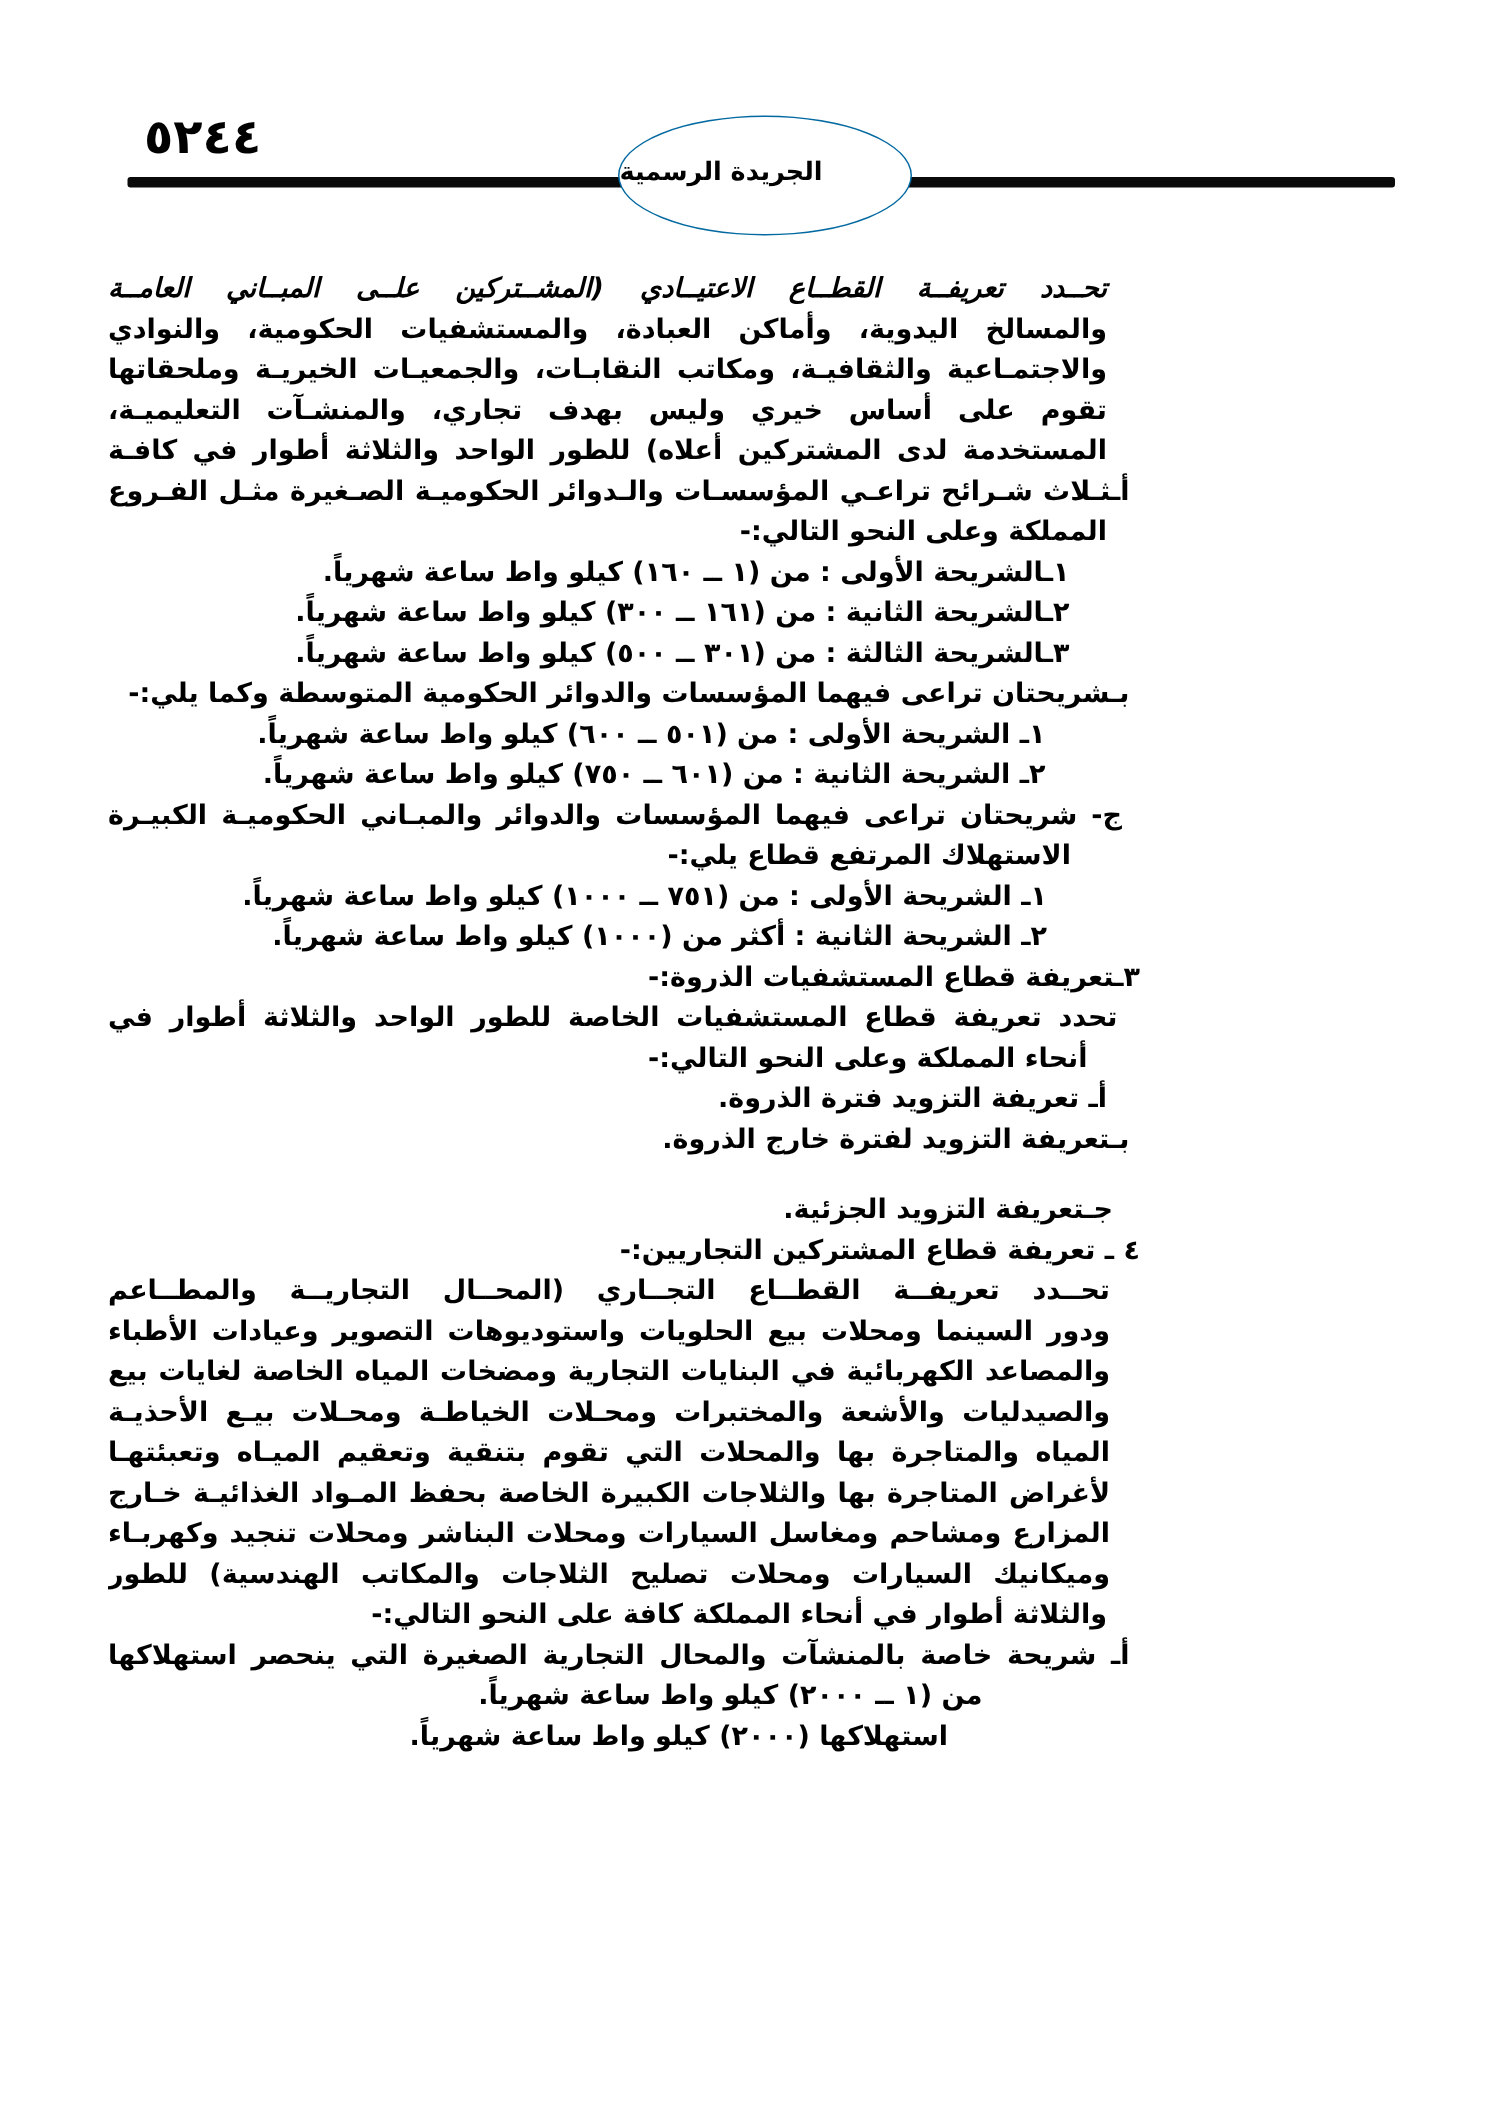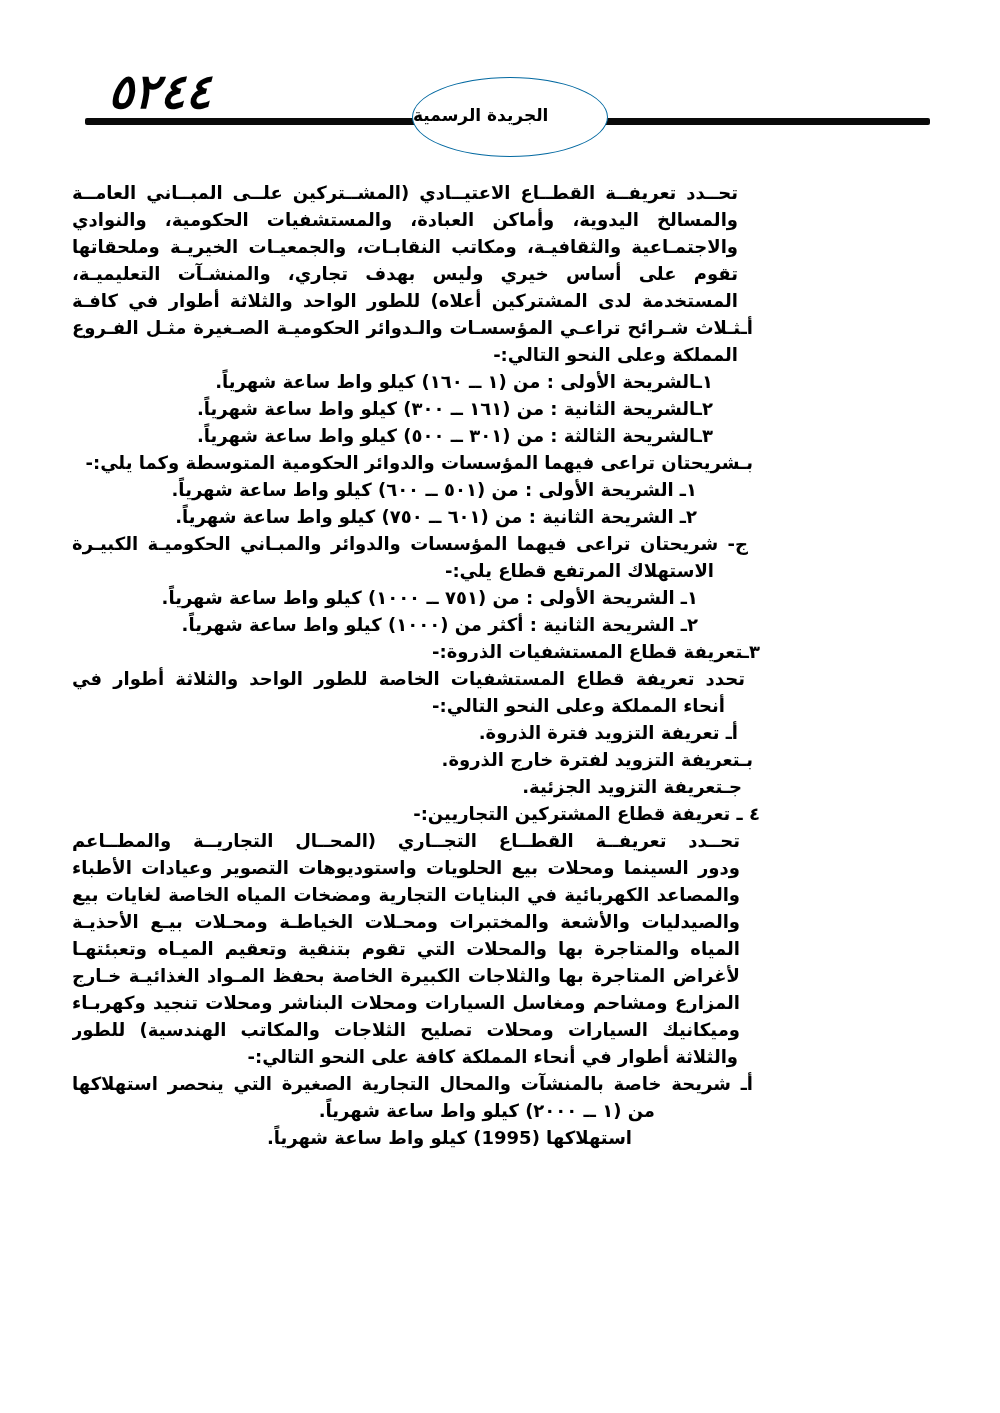--- a/index.html
+++ b/index.html
@@ -8,26 +8,25 @@
     width:1000px;height:1413px;
     background:#ffffff;
     margin:0 auto;
     overflow:hidden;
     font-family:"DejaVu Sans", sans-serif;
     color:#000;
   }
   
   #page-number{
     position:absolute;
-    left:108px;top:66px;
-    font-size:48px;line-height:50px;
+    left:96px;top:66px;
+    font-size:32px;line-height:50px;
     font-weight:bold;
     letter-spacing:2px;
     direction:rtl;
-    font-style:italic;
   }
   #header-rule{
     position:absolute;
     left:85px;top:118px;
     width:845px;height:7px;
     background:#0a0a0a;
     border-radius:2px;
   }
   #gazette-seal{
     position:absolute;
@@ -75,21 +74,21 @@
 
   <div id="page-number">٥٢٤٤</div>
 
   <div id="header-rule"></div>
 
   <div id="gazette-seal">
     <div id="gazette-title">الجريدة الرسمية</div>
   </div>
 
   <div id="text-block">
-      <div class="ln j" style="padding-right: 22px;">تحــدد تعريفــة القطــاع الاعتيــادي (المشــتركين علــى المبــاني العامــة</div>
+      <div class="ln j" style="padding-right: 22px; font-style: italic;">تحــدد تعريفــة القطــاع الاعتيــادي (المشــتركين علــى المبــاني العامــة</div>
       <div class="ln j" style="padding-right: 22px;">والمسالخ اليدوية، وأماكن العبادة، والمستشفيات الحكومية، والنوادي الرياضية</div>
       <div class="ln j" style="padding-right: 22px;">والاجتمـاعية والثقافيـة، ومكاتب النقابـات، والجمعيـات الخيريـة وملحقاتها التـي</div>
       <div class="ln j" style="padding-right: 22px;">تقوم على أساس خيري وليس بهدف تجاري، والمنشـآت التعليميـة، والمصـاعد</div>
       <div class="ln j" style="padding-right: 22px;">المستخدمة لدى المشتركين أعلاه) للطور الواحد والثلاثة أطوار في كافـة أنحـاء</div>
       <div class="ln j" style="padding-right: 7px;">أـثـلاث شـرائح تراعـي المؤسسـات والـدوائر الحكوميـة الصـغيرة مثـل الفـروع</div>
       <div class="ln" style="padding-right: 22px;">المملكة وعلى النحو التالي:-</div>
       <div class="ln" style="padding-right: 47px;">١ـالشريحة الأولى : من (١ ــ ١٦٠) كيلو واط ساعة شهرياً.</div>
       <div class="ln" style="padding-right: 47px;">٢ـالشريحة الثانية : من (١٦١ ــ ٣٠٠) كيلو واط ساعة شهرياً.</div>
       <div class="ln" style="padding-right: 47px;">٣ـالشريحة الثالثة : من (٣٠١ ــ ٥٠٠) كيلو واط ساعة شهرياً.</div>
       <div class="ln" style="padding-right: 7px;">بـشريحتان تراعى فيهما المؤسسات والدوائر الحكومية المتوسطة وكما يلي:-</div>
@@ -97,29 +96,29 @@
       <div class="ln" style="padding-right: 63px;">٢ـ الشريحة الثانية : من (٦٠١ ــ ٧٥٠) كيلو واط ساعة شهرياً.</div>
       <div class="ln j" style="padding-right: 12px;">ج- شريحتان تراعى فيهما المؤسسات والدوائر والمبـاني الحكوميـة الكبيـرة ذوات</div>
       <div class="ln" style="padding-right: 46px;">الاستهلاك المرتفع قطاع يلي:-</div>
       <div class="ln" style="padding-right: 62px;">١ـ الشريحة الأولى : من (٧٥١ ــ ١٠٠٠) كيلو واط ساعة شهرياً.</div>
       <div class="ln" style="padding-right: 62px;">٢ـ الشريحة الثانية : أكثر من (١٠٠٠) كيلو واط ساعة شهرياً.</div>
       <div class="ln" style="padding-right: 0px;">٣ـتعريفة قطاع المستشفيات الذروة:-</div>
       <div class="ln j" style="padding-right: 15px;">تحدد تعريفة قطاع المستشفيات الخاصة للطور الواحد والثلاثة أطوار في كافة</div>
       <div class="ln" style="padding-right: 35px; text-align: right;">أنحاء المملكة وعلى النحو التالي:-</div>
       <div class="ln" style="padding-right: 22px;">أـ تعريفة التزويد فترة الذروة.</div>
       <div class="ln" style="padding-right: 7px;">بـتعريفة التزويد لفترة خارج الذروة.</div>
-      <div class="ln" style="padding-right: 18px;">جـتعريفة التزويد الجزئية.</div>
+      <div class="ln" style="padding-right: 18px; margin-top: 20px;">جـتعريفة التزويد الجزئية.</div>
       <div class="ln" style="padding-right: 0px;">٤ ـ تعريفة قطاع المشتركين التجاريين:-</div>
       <div class="ln j" style="padding-right: 20px;">تحــدد تعريفــة القطــاع التجــاري (المحــال التجاريــة والمطــاعم والملاهــي</div>
       <div class="ln j" style="padding-right: 20px;">ودور السينما ومحلات بيع الحلويات واستوديوهات التصوير وعيادات الأطباء</div>
       <div class="ln j" style="padding-right: 20px;">والمصاعد الكهربائية في البنايات التجارية ومضخات المياه الخاصة لغايات بيع</div>
       <div class="ln j" style="padding-right: 20px;">والصيدليات والأشعة والمختبرات ومحـلات الخياطـة ومحـلات بيـع الأحذيـة</div>
       <div class="ln j" style="padding-right: 20px;">المياه والمتاجرة بها والمحلات التي تقوم بتنقية وتعقيم الميـاه وتعبئتهـا يدوياً</div>
       <div class="ln j" style="padding-right: 20px;">لأغراض المتاجرة بها والثلاجات الكبيرة الخاصة بحفظ المـواد الغذائيـة خـارج</div>
       <div class="ln j" style="padding-right: 20px;">المزارع ومشاحم ومغاسل السيارات ومحلات البناشر ومحلات تنجيد وكهربـاء</div>
       <div class="ln j" style="padding-right: 20px;">وميكانيك السيارات ومحلات تصليح الثلاجات والمكاتب الهندسية) للطور الواحد</div>
       <div class="ln" style="padding-right: 22px;">والثلاثة أطوار في أنحاء المملكة كافة على النحو التالي:-</div>
       <div class="ln j" style="padding-right: 7px;">أـ شريحة خاصة بالمنشآت والمحال التجارية الصغيرة التي ينحصر استهلاكها</div>
       <div class="ln" style="padding-right: 105px;">من (١ ــ ٢٠٠٠) كيلو واط ساعة شهرياً.</div>
-      <div class="ln" style="padding-right: 128px;">استهلاكها (1995) كيلو واط ساعة شهرياً.</div>
+      <div class="ln" style="padding-right: 128px;">استهلاكها (٢٠٠٠) كيلو واط ساعة شهرياً.</div>
     </div>
 
 </div>
 
 </body></html>

